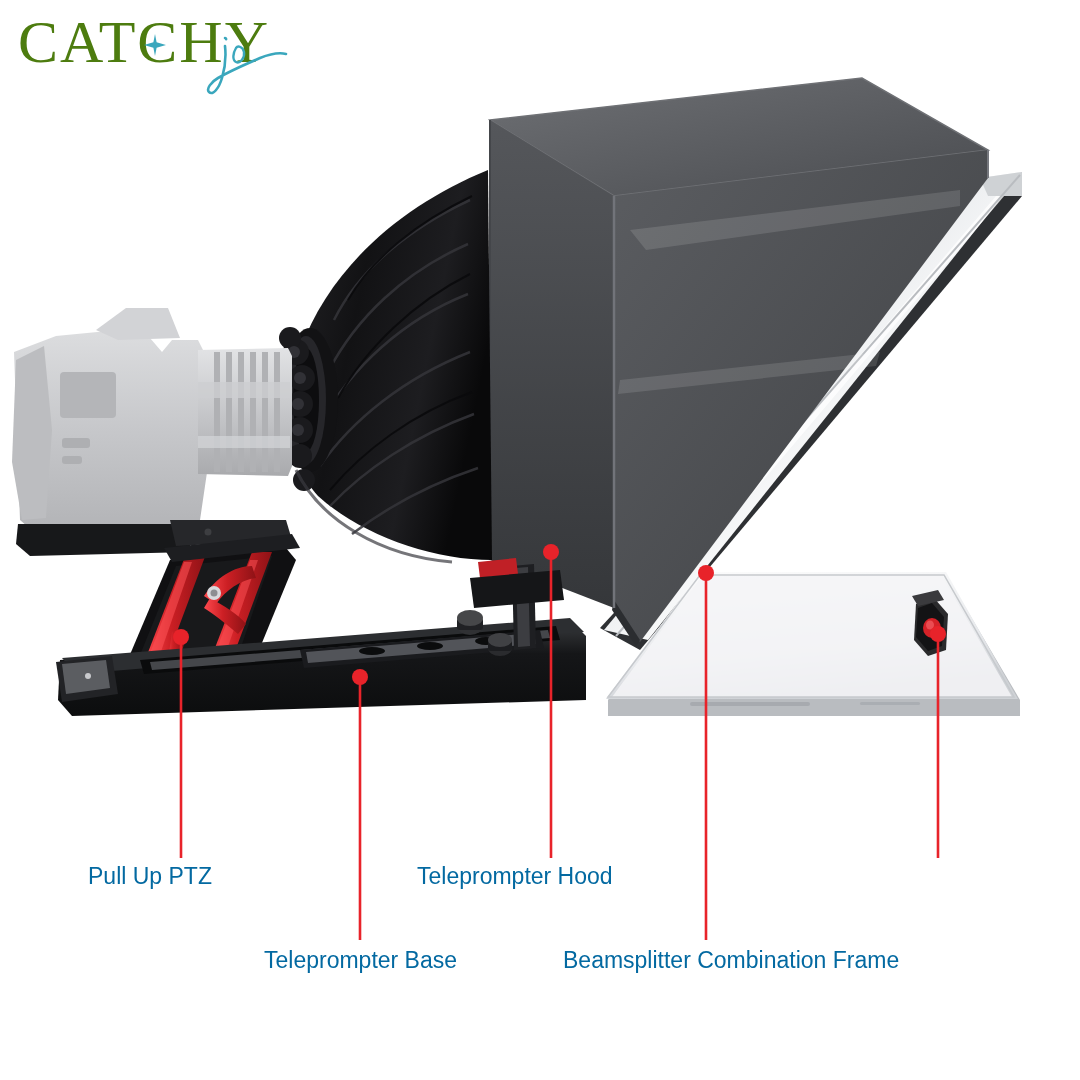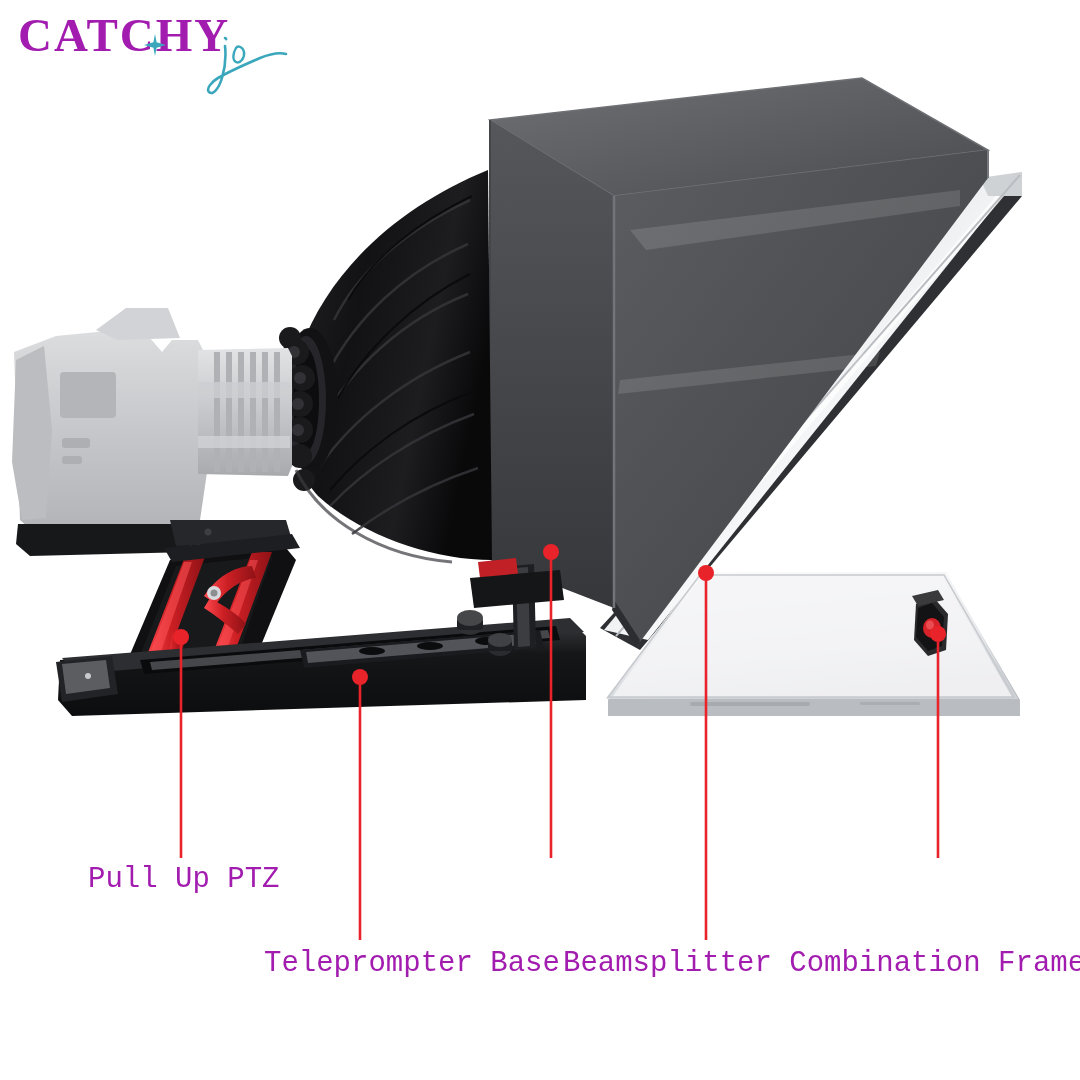--- a/index.html
+++ b/index.html
@@ -2,31 +2,31 @@
 <html><head>
 <meta charset="utf-8">
 <style>
   html,body{margin:0;padding:0;background:#ffffff;}
   body{width:1080px;height:1080px;overflow:hidden;font-family:"Liberation Sans",sans-serif;}
   #stage{position:relative;width:1080px;height:1080px;background:#ffffff;}
 
   
   #logo{position:absolute;left:18px;top:8px;width:270px;height:90px;}
   .logo-word{position:absolute;left:0;top:4px;font-family:"Liberation Serif",serif;
-    font-size:47px;font-weight:700;letter-spacing:2px;color:#a21caf;line-height:1;}
+    font-size:60px;font-weight:400;letter-spacing:2px;color:#4d7c0f;line-height:1;}
   .logo-sparkle{position:absolute;left:126px;top:26px;width:22px;height:22px;}
   .logo-script{position:absolute;left:188px;top:22px;width:86px;height:74px;}
 
   
   #art{position:absolute;left:0;top:0;width:1080px;height:860px;}
 
   
   #callouts{position:absolute;left:0;top:0;width:1080px;height:1080px;pointer-events:none;}
-  .lbl{position:absolute;color:#a21caf;font-family:Liberation Mono, monospace;
-    font-size:29px;line-height:1;white-space:nowrap;}
+  .lbl{position:absolute;color:#0369a1;font-family:Liberation Sans, sans-serif;
+    font-size:23px;line-height:1;white-space:nowrap;}
 </style>
 </head>
 <body>
 
 <div id="stage">
 
   <div id="logo">
     <div class="logo-word">CATCHY</div>
 
     <svg class="logo-sparkle" viewBox="0 0 22 22">
@@ -282,15 +282,16 @@
       <circle cx="181" cy="637" r="8"></circle>
       <circle cx="360" cy="677" r="8"></circle>
       <circle cx="551" cy="552" r="8"></circle>
       <circle cx="706" cy="573" r="8"></circle>
       <circle cx="938" cy="634" r="8"></circle>
     </g>
   </svg>
 
   <div class="lbl" style="left:88px;top:865px;">Pull Up PTZ</div>
   <div class="lbl" style="left:220px;top:949px;margin-left:44px;">Teleprompter Base</div>
+  <div class="lbl" style="left:417px;top:865px;">Teleprompter Hood</div>
   <div class="lbl" style="left:563px;top:949px;text-align:center;">Beamsplitter Combination Frame</div>
 
 </div>
 
 </body></html>

